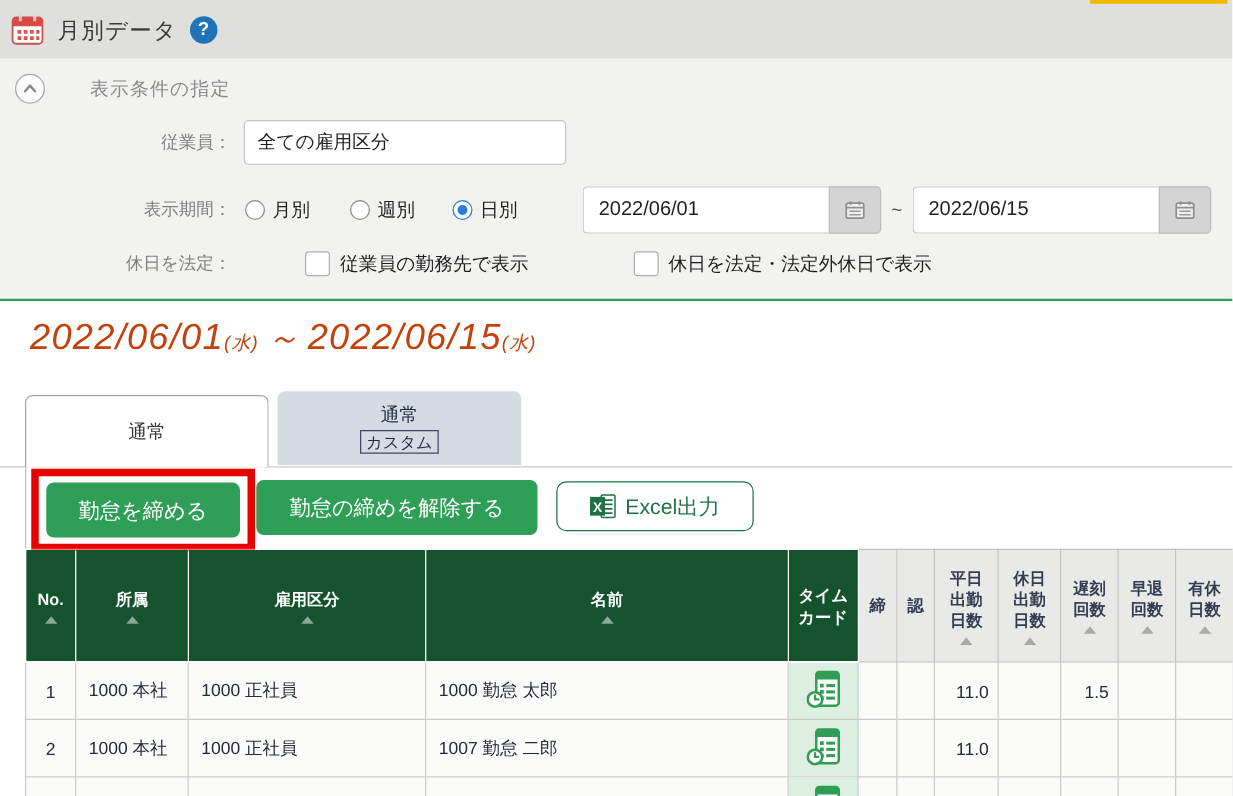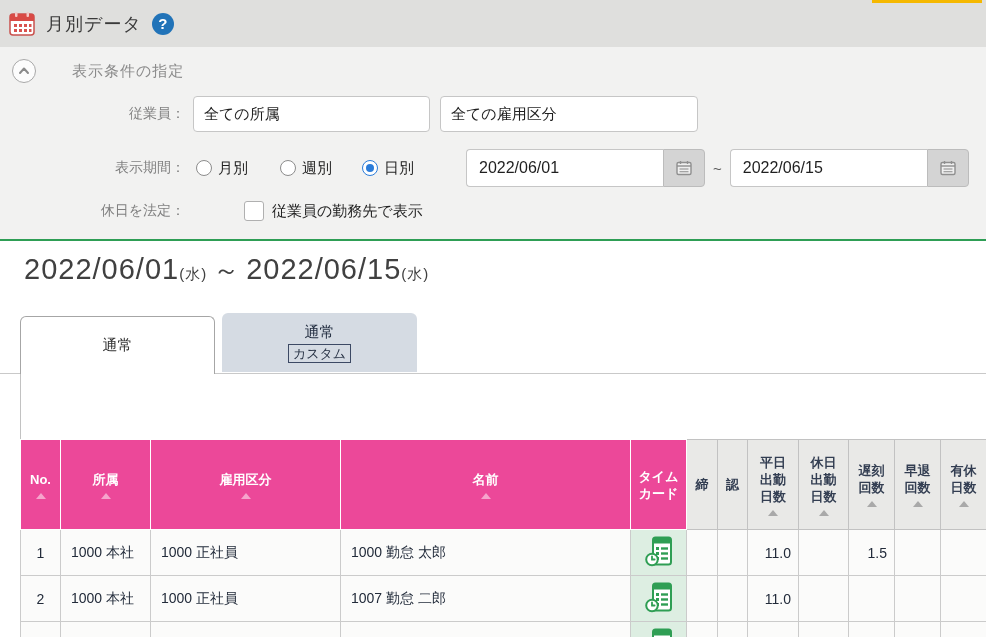--- a/index.html
+++ b/index.html
@@ -46,21 +46,21 @@
   .cal-btn { width:42px; height:38px; background:#d4d4d4; border:1px solid #bcbcbc; border-radius:0 4px 4px 0;
              display:flex; align-items:center; justify-content:center; cursor:pointer; }
   .tilde-sep { font-size:15px; color:#555; margin:0 8px; }
 
   .checkbox { width:20px; height:20px; background:#fff; border:1px solid #b0b0b0; border-radius:3px; flex:0 0 auto; cursor:pointer; }
   .check-group { display:flex; align-items:center; cursor:pointer;padding-left:48px; }
   .check-label { font-size:15px; color:#1f1f1f; margin-left:8px; }
 
   
   .content { position:relative; height:394px; background:#fff; }
-  .period-heading { position:absolute; left:24px; top:12px; font-size:29px; color:#404040; letter-spacing:1px; }
+  .period-heading { position:absolute; left:24px; top:12px; font-size:29px; color:#c2410c; letter-spacing:1px;font-style:italic; }
   .period-heading .dow { font-size:15px; }
   .period-heading .sep { font-size:26px; padding:0 6px; }
 
   .tabs { position:absolute; left:0; right:0; top:73px; height:60px; border-bottom:1px solid #c9c9c9;text-align:center; }
   .tab-active { position:absolute; left:20px; bottom:-1px; width:195px; height:58px; background:#fff;
                 border:1px solid #a6a6a6; border-bottom:none; border-radius:6px 6px 0 0;
                 display:flex; align-items:center; justify-content:center; font-size:15px; color:#333; cursor:pointer; }
   .tab-inactive { position:absolute; left:222px; bottom:1px; width:195px; height:59px; background:#d5dbe3;
                   border-radius:6px 6px 0 0; display:flex; flex-direction:column; align-items:center; justify-content:center;
                   font-size:15px; color:#1f2a3d; cursor:pointer; }
@@ -73,21 +73,21 @@
                cursor:pointer; font-family:"Liberation Sans","DejaVu Sans",sans-serif; }
   .btn-close { width:155px; display:block; }
   .btn-reopen { position:absolute; left:205px; top:10px; width:225px; }
   .btn-excel { position:absolute; left:445px; top:11px; height:40px; width:158px; background:#fff; border:1px solid #217346;
                border-radius:8px; color:#217346; font-size:17px; display:flex; align-items:center; justify-content:center;
                gap:7px; cursor:pointer; font-family:"Liberation Sans","DejaVu Sans",sans-serif; }
 
   
   table.data { position:absolute; left:20px; top:198px; width:966px; border-collapse:collapse; table-layout:fixed; }
   table.data th, table.data td { overflow:hidden; }
-  th.hg { background:#ec4899; color:#fff; border:1px solid rgba(255,255,255,.45); height:90px;
+  th.hg { background:#14532d; color:#fff; border:1px solid rgba(255,255,255,.45); height:90px;
           font-size:13px; font-weight:bold; text-align:center; vertical-align:middle; cursor:pointer; }
   th.hy { background:#e9e9e7; color:#333e52; border:1px solid #c2c2c2; height:90px;
           font-size:13px; font-weight:bold; text-align:center; vertical-align:middle; cursor:pointer; }
   .hlabel { display:block; white-space:pre-line; line-height:17px; }
   .tri { display:block; width:0; height:0; margin:5px auto 0;
          border-left:5px solid transparent; border-right:5px solid transparent; }
   th.hg .tri { border-bottom:6px solid rgba(255,255,255,.5); }
   th.hy .tri { border-bottom:6px solid #a9a9a9; }
 
   tr.drow { height:46px; background:#fbfbfa; }
@@ -130,21 +130,20 @@
       <span class="chevron-circle">
         <svg width="14" height="14" viewBox="0 0 14 14">
           <polyline points="3,9 7,4.5 11,9" fill="none" stroke="#8a8a8a" stroke-width="2" stroke-linecap="round" stroke-linejoin="round"></polyline>
         </svg>
       </span>
       <span class="section-title">表示条件の指定</span>
     </div>
 
     <div class="frow row-emp">
       <span class="flabel">従業員：</span>
-      <div class="combo combo-dept">全ての所属</div>
       <div class="combo combo-emp">全ての雇用区分</div>
     </div>
 
     <div class="frow row-period">
       <span class="flabel">表示期間：</span>
       <span class="radio-group" style="margin-left:11px;">
         <span class="radio"></span>
         <span class="radio-label">月別</span>
       </span>
       <span class="radio-group" style="margin-left:32px;">
@@ -183,20 +182,24 @@
         </span>
       </span>
     </div>
 
     <div class="frow row-opt">
       <span class="flabel">休日を法定：</span>
       <span class="check-group" style="margin-left:11px;">
         <span class="checkbox"></span>
         <span class="check-label">従業員の勤務先で表示</span>
       </span>
+      <span class="check-group" style="margin-left:36px;">
+        <span class="checkbox"></span>
+        <span class="check-label">休日を法定・法定外休日で表示</span>
+      </span>
     </div>
   </div>
 
   <div class="content">
 
     <div class="period-heading">
       <span>2022/06/01</span><span class="dow">(水)</span><span class="sep">～</span><span>2022/06/15</span><span class="dow">(水)</span>
     </div>
 
     <div class="tabs">
@@ -204,20 +207,40 @@
         <span>通常</span>
       </div>
       <div class="tab-inactive">
         <span>通常</span>
         <span class="tab-badge">カスタム</span>
       </div>
     </div>
 
     <div class="panel-left-border"></div>
 
+    <div class="toolbar">
+      <div class="red-annotation">
+        <button class="btn-green btn-close">勤怠を締める</button>
+      </div>
+      <button class="btn-green btn-reopen">勤怠の締めを解除する</button>
+      <div class="btn-excel">
+        <svg width="21" height="20" viewBox="0 0 21 20">
+          <rect x="9" y="1" width="11" height="18" rx="1" fill="#fff" stroke="#1e7145" stroke-width="1.2"></rect>
+          <g stroke="#1e7145" stroke-width="1.4">
+            <line x1="11.5" y1="5" x2="18" y2="5"></line>
+              <line x1="11.5" y1="8.5" x2="18" y2="8.5"></line>
+            <line x1="11.5" y1="12" x2="18" y2="12"></line>
+              <line x1="11.5" y1="15.5" x2="18" y2="15.5"></line>
+          </g>
+          <rect x="0" y="2.5" width="12" height="15" fill="#1e7145"></rect>
+          <text x="6" y="14.5" font-size="11" font-weight="bold" fill="#ffffff" text-anchor="middle" font-family="Liberation Sans, sans-serif">X</text>
+        </svg>
+        <span>Excel出力</span>
+      </div>
+    </div>
 
     <table class="data">
       <colgroup>
         <col style="width:40px">
           <col style="width:90px">
           <col style="width:190px">
           <col style="width:290px">
         <col style="width:56px">
           <col style="width:31px">
           <col style="width:30px">

